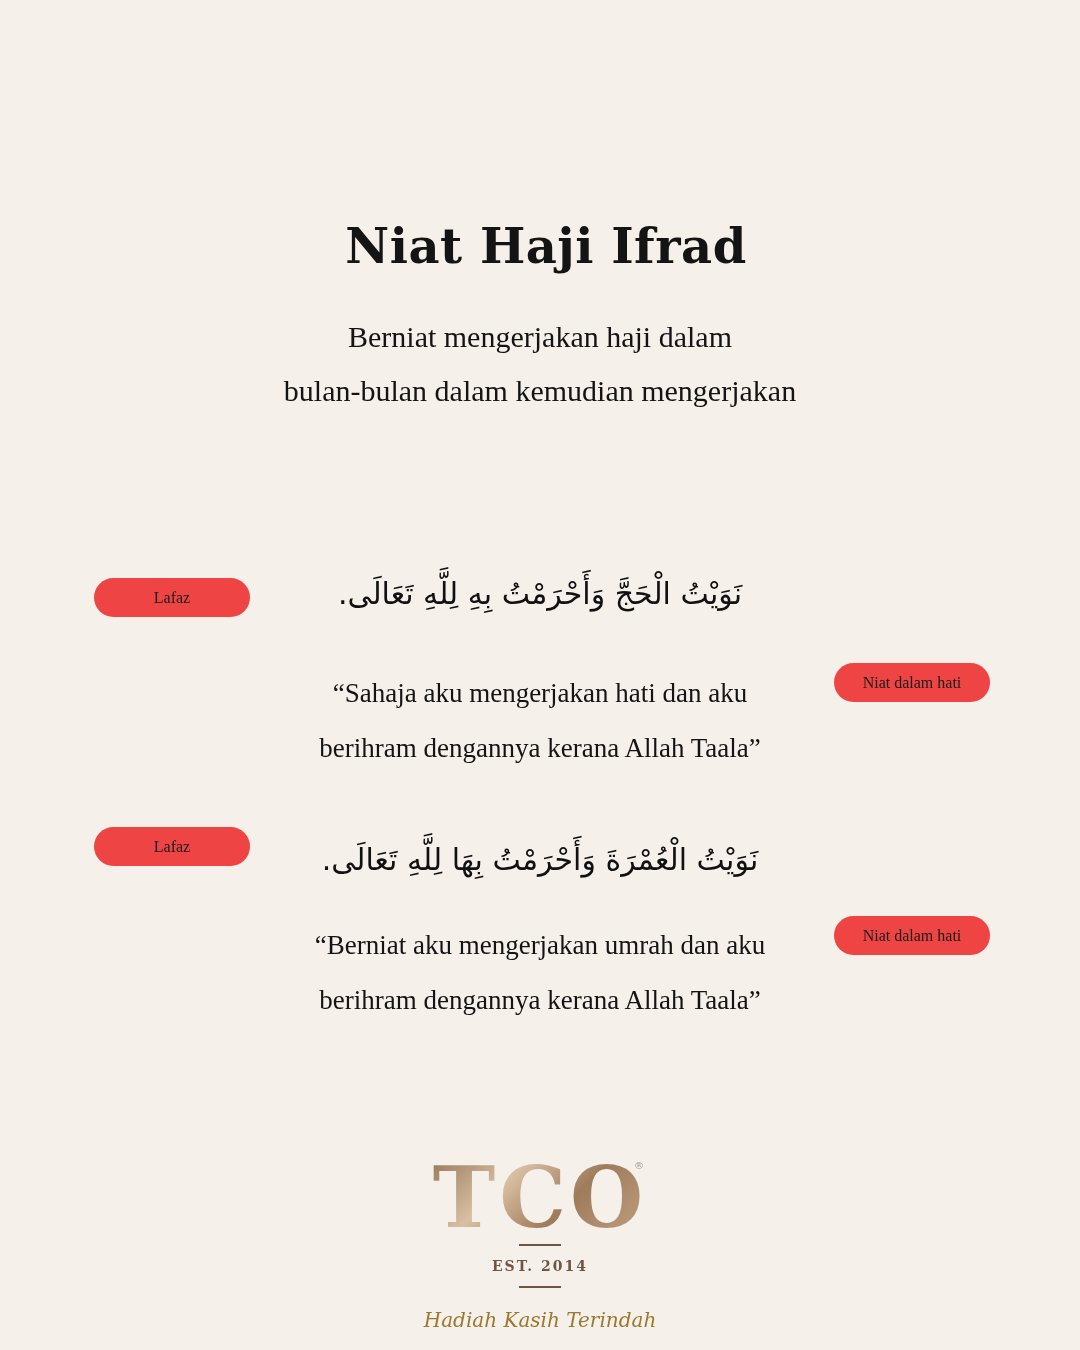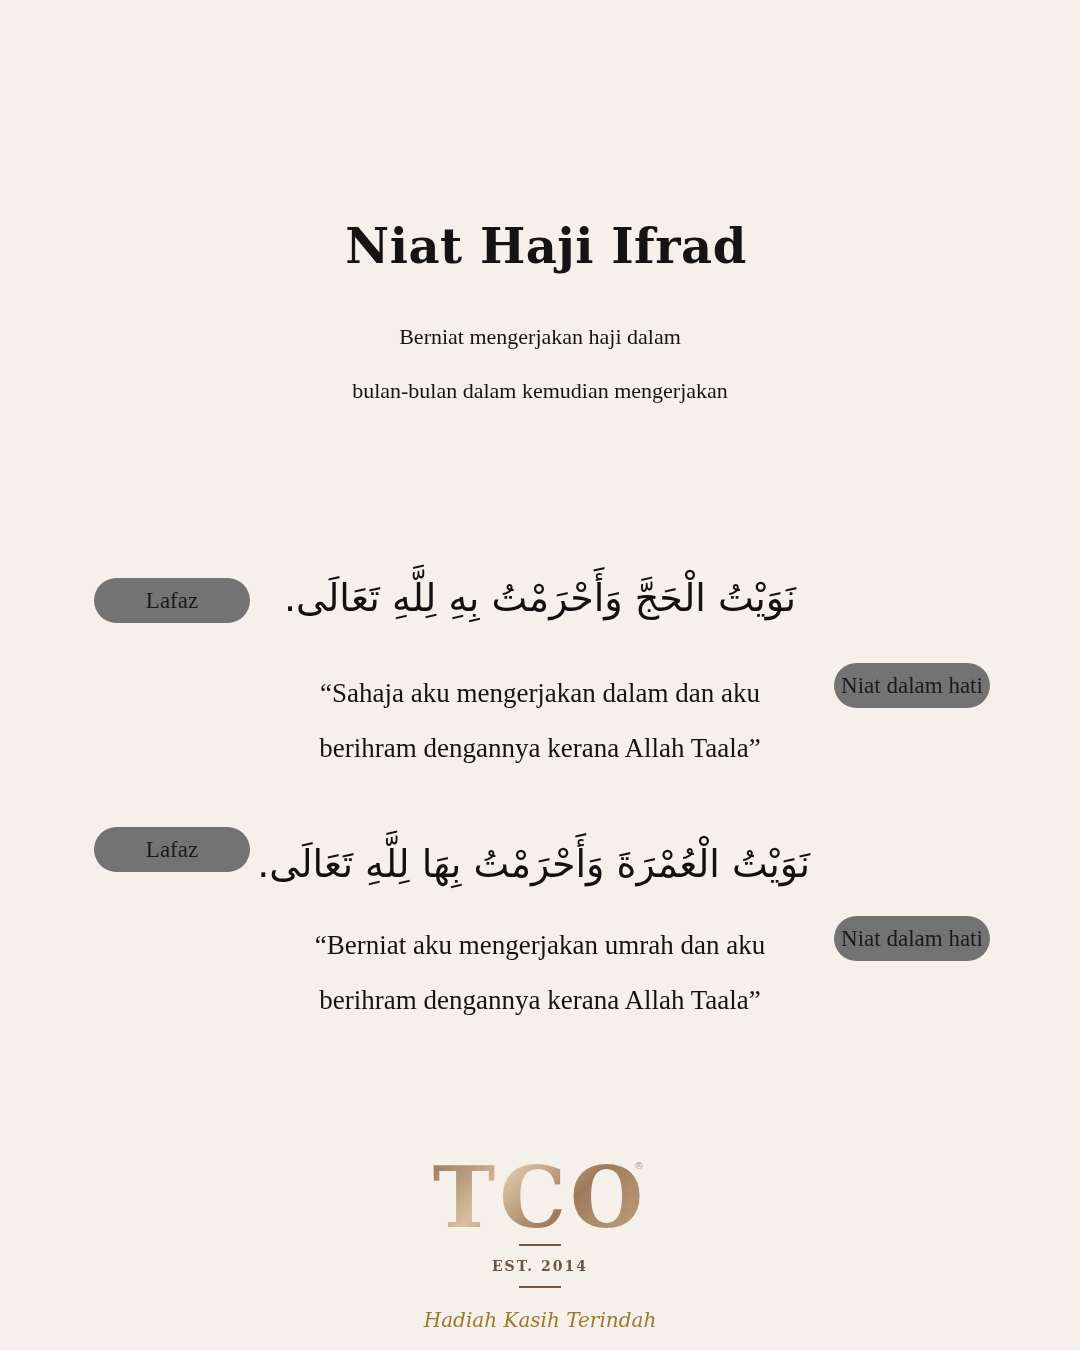--- a/index.html
+++ b/index.html
@@ -12,36 +12,36 @@
   }
   .title {
     position: absolute; left: 0; width: 1080px; top: 218px;
     text-align: center; font-weight: bold; font-size: 48px;
     letter-spacing: 0.5px;
     font-family: "DejaVu Serif", serif;
     padding-left: 6px;
   }
   .intro {
     position: absolute; left: 240px; width: 600px; top: 310px;
-    text-align: center; font-size: 22px; line-height: 54px;
+    text-align: center; font-size: 30px; line-height: 54px;
     font-family: "Liberation Serif", "DejaVu Serif", serif;
   }
   .intro span { display: block; }
   .pill {
-    position: absolute; background: #737373; border-radius: 23px;
-    height: 45px; display: flex; align-items: center; justify-content: center;
-    font-family: "Liberation Serif", "DejaVu Serif", serif; font-size: 23px;
+    position: absolute; background: #ef4444; border-radius: 23px;
+    height: 39px; display: flex; align-items: center; justify-content: center;
+    font-family: "Liberation Serif", "DejaVu Serif", serif; font-size: 16px;
     color: #1a1a1a;
   }
   .pill.lafaz { left: 94px; width: 156px; }
   .pill.hati { left: 834px; width: 156px; }
   .arabic {
     position: absolute; left: 270px; width: 540px;
     direction: rtl; text-align: center;
-    font-family: "DejaVu Sans", sans-serif; font-size: 38px; color: #111;
+    font-family: "DejaVu Sans", sans-serif; font-size: 30px; color: #111;
     white-space: nowrap;
   }
   .trans {
     position: absolute; left: 240px; width: 600px;
     text-align: center; font-size: 27px; line-height: 55px;
     font-family: "Liberation Serif", "DejaVu Serif", serif;
   }
   .trans span { display: block; }
   .logo { position: absolute; left: 420px; width: 240px; top: 1150px; text-align: center; }
   .logo .tco {
@@ -69,21 +69,21 @@
 
 <div class="intro">
   <span>Berniat mengerjakan haji dalam</span>
   <span>bulan-bulan dalam kemudian mengerjakan</span>
 </div>
 
 <div class="pill lafaz" style="top:578px;">Lafaz</div>
 <div class="arabic" style="top:576px;">نَوَيْتُ الْحَجَّ وَأَحْرَمْتُ بِهِ لِلَّهِ تَعَالَى.</div>
 <div class="pill hati" style="top:663px;">Niat dalam hati</div>
 <div class="trans" style="top:666px;">
-  <span>“Sahaja aku mengerjakan dalam dan aku</span>
+  <span>“Sahaja aku mengerjakan hati dan aku</span>
   <span>berihram dengannya kerana Allah Taala”</span>
 </div>
 
 <div class="pill lafaz" style="top:827px;">Lafaz</div>
 <div class="arabic" style="top:842px;">نَوَيْتُ الْعُمْرَةَ وَأَحْرَمْتُ بِهَا لِلَّهِ تَعَالَى.</div>
 <div class="pill hati" style="top:916px;">Niat dalam hati</div>
 <div class="trans" style="top:918px;">
   <span>“Berniat aku mengerjakan umrah dan aku</span>
   <span>berihram dengannya kerana Allah Taala”</span>
 </div>

